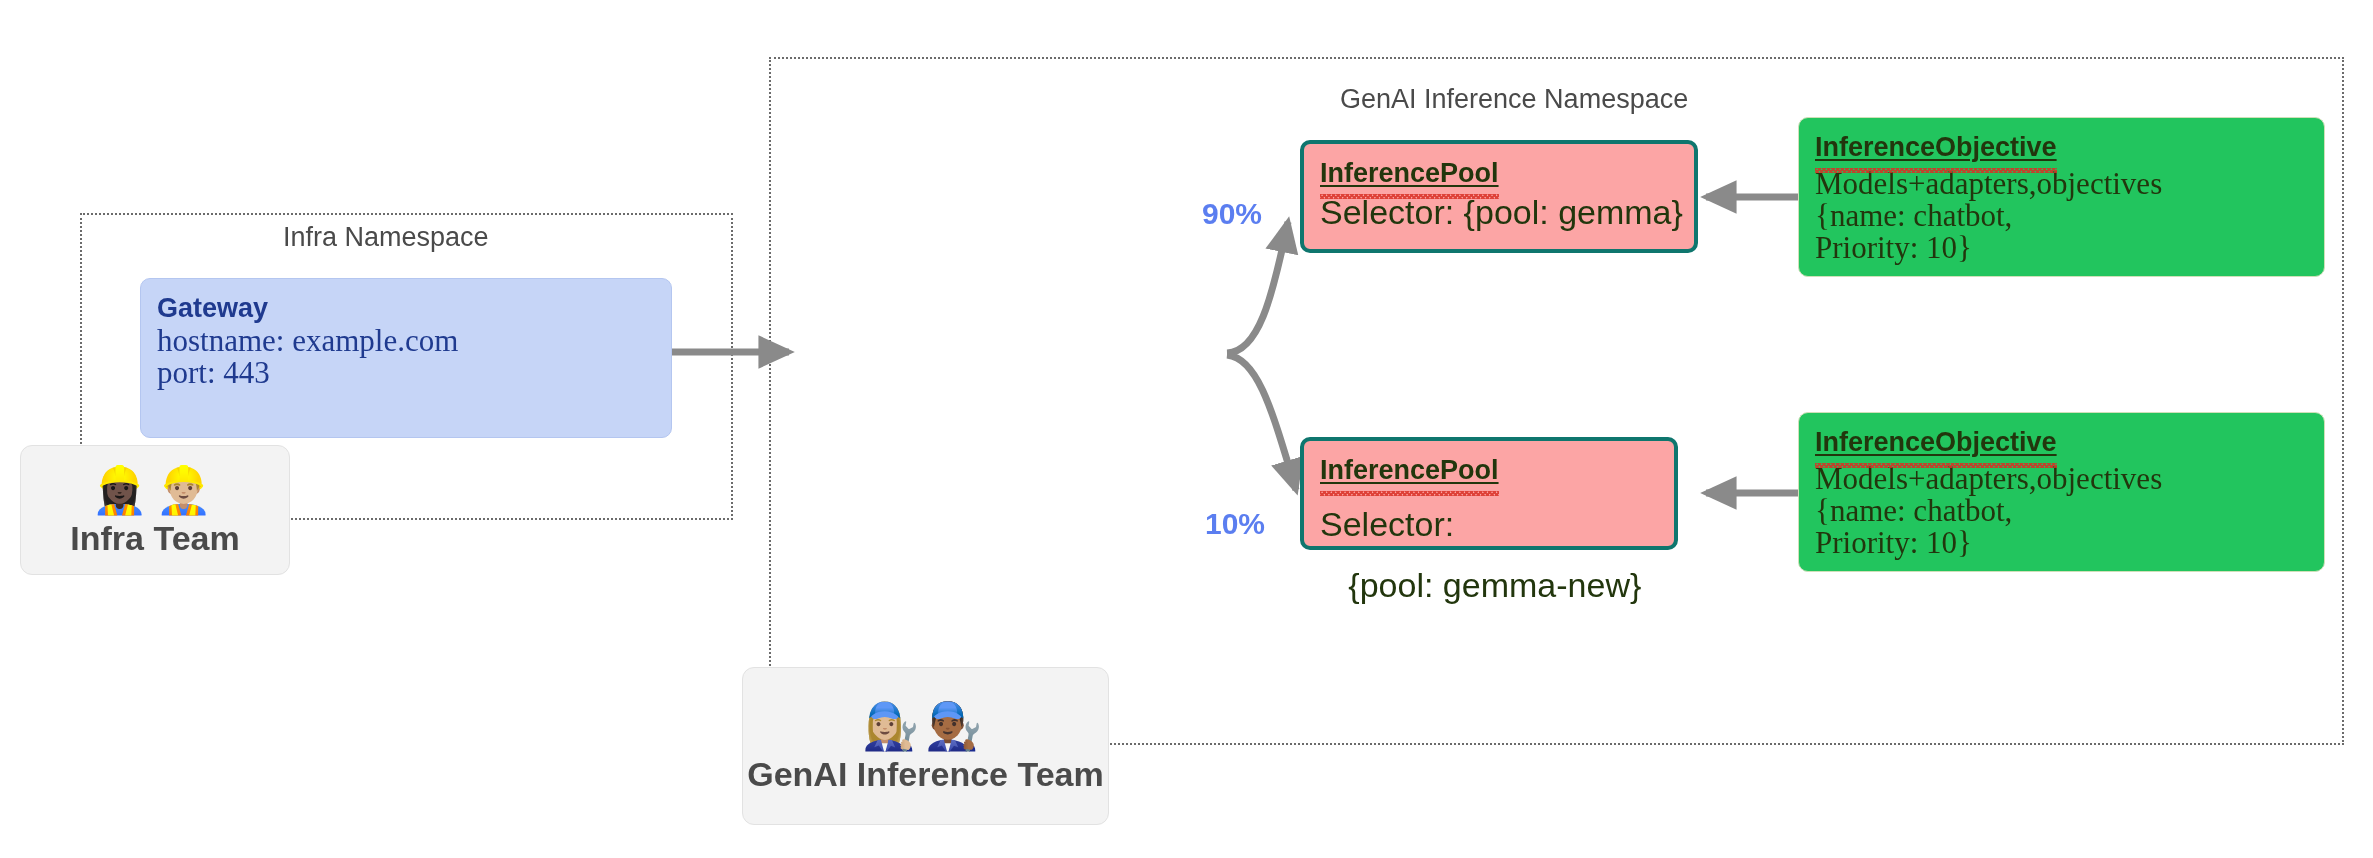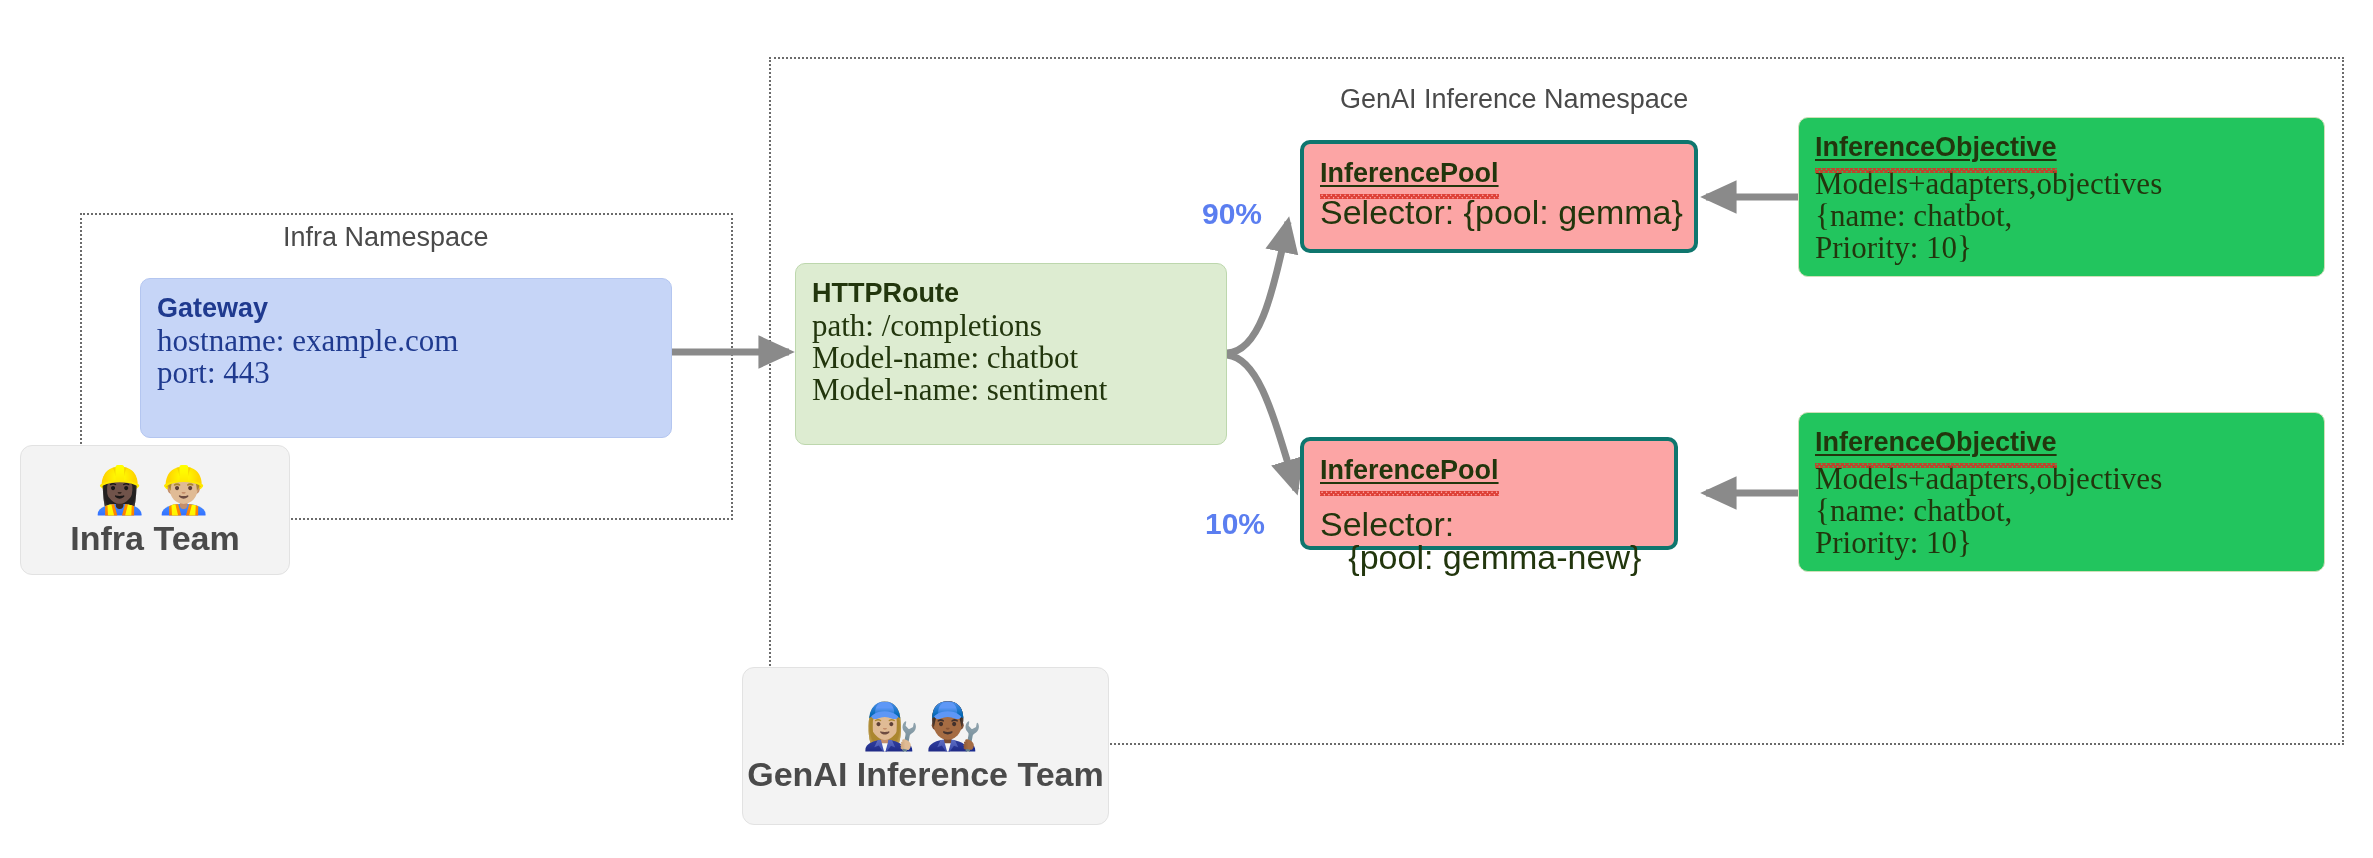--- a/index.html
+++ b/index.html
@@ -68,21 +68,21 @@
   }
   #httproute .title { color: #22360d; }
   #httproute .mono  { color: #22360d; }
 
   
   .pool {
     background: #fca5a5;
     border: 4px solid #0f766e;
   }
   .pool .title { color: #22360d; }
-  .pool .sans  { color: #22360d; }
+  .pool .sans  { color: #22360d; margin-top: 28px; }
 
   
   .objective {
     background: #22c55e;
     border: 1px solid #cfe0b8;
   }
   .objective .title { color: #22360d; }
   .objective .mono  { color: #22360d; }
 
   
@@ -182,26 +182,20 @@
 
     <line x1="1798" y1="493" x2="1706" y2="493" stroke="#8a8a8a" stroke-width="7" marker-end="url(#ah)"></line>
   </svg>
 
   <div class="node" id="gateway" style="left:140px; top:278px; width:532px; height:160px;">
     <div class="title">Gateway</div>
     <div class="mono">hostname: example.com</div>
     <div class="mono">port: 443</div>
   </div>
 
-  <div class="node" id="httproute" style="left:795px; top:263px; width:432px; height:182px;">
-    <div class="title">HTTPRoute</div>
-    <div class="mono">path: /completions</div>
-    <div class="mono">Model-name: chatbot</div>
-    <div class="mono">Model-name: sentiment</div>
-  </div>
 
   <div class="node pool" id="pool-gemma" style="left:1300px; top:140px; width:398px; height:113px;">
     <div class="title">
       <span class="squiggle">InferencePool</span>
     </div>
     <div class="sans" style="margin-top:6px;">Selector: {pool: gemma}</div>
   </div>
 
   <div class="node pool" id="pool-gemma-new" style="left:1300px; top:437px; width:378px; height:113px;">
     <div class="title">

